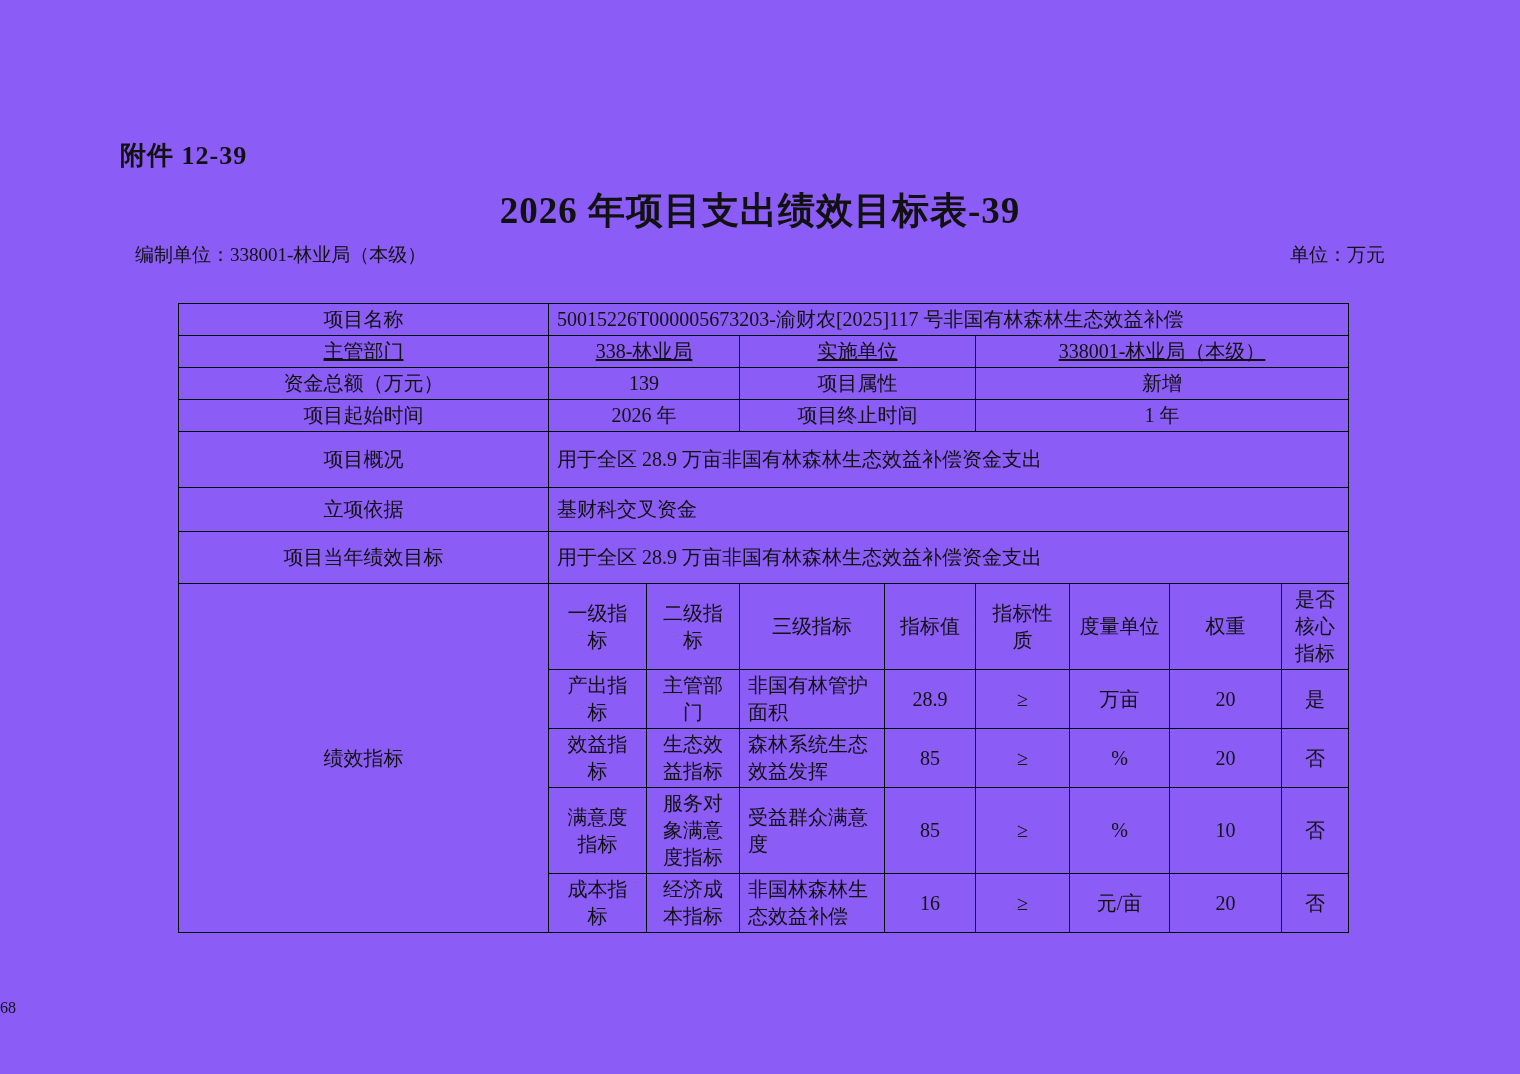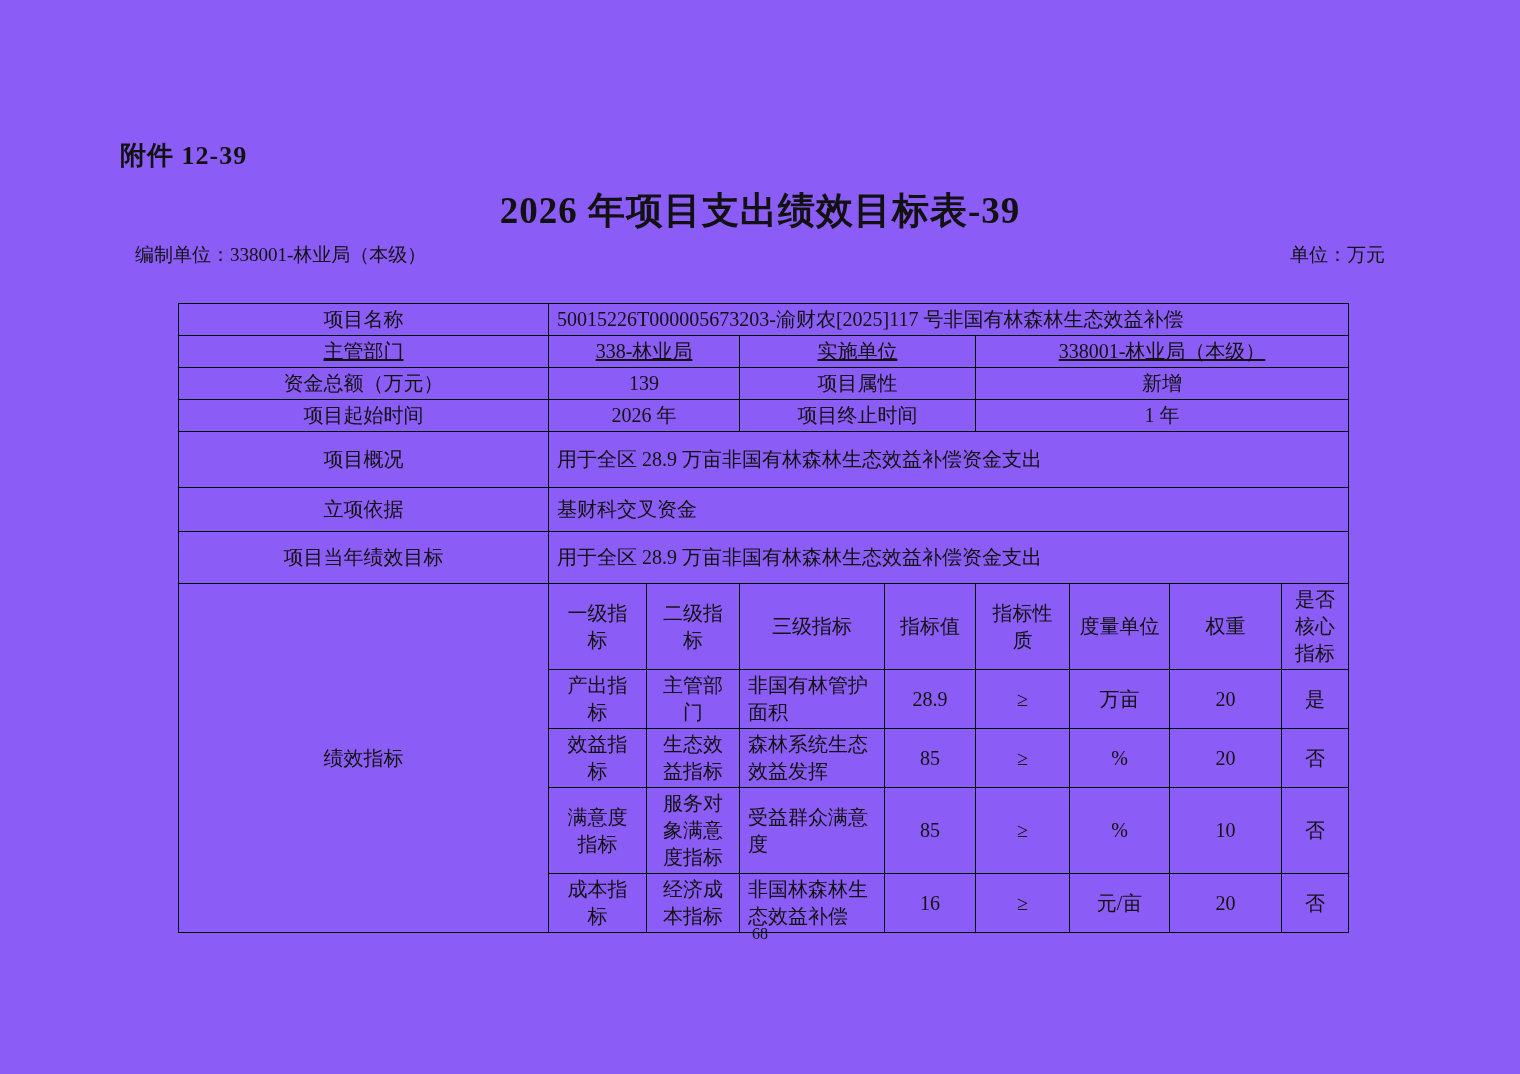--- a/index.html
+++ b/index.html
@@ -77,23 +77,22 @@
   tr.r6  { height: 44px; }
   tr.r7  { height: 52px; }
   tr.rh  { height: 62px; }
   tr.ri1 { height: 44px; }
   tr.ri2 { height: 46px; }
   tr.ri3 { height: 56px; margin-top: 44px; }
   tr.ri4 { height: 44px; }
   .page-number {
     position: absolute;
     left: 0;
-    top: 925px;
+    top: 999px;
     width: 100%;
-    text-align: center;
     font-size: 16px;
   }
 </style>
 </head>
 <body>
 
 <div class="page">
 
   <div class="attachment">附件 12-39</div>
 

